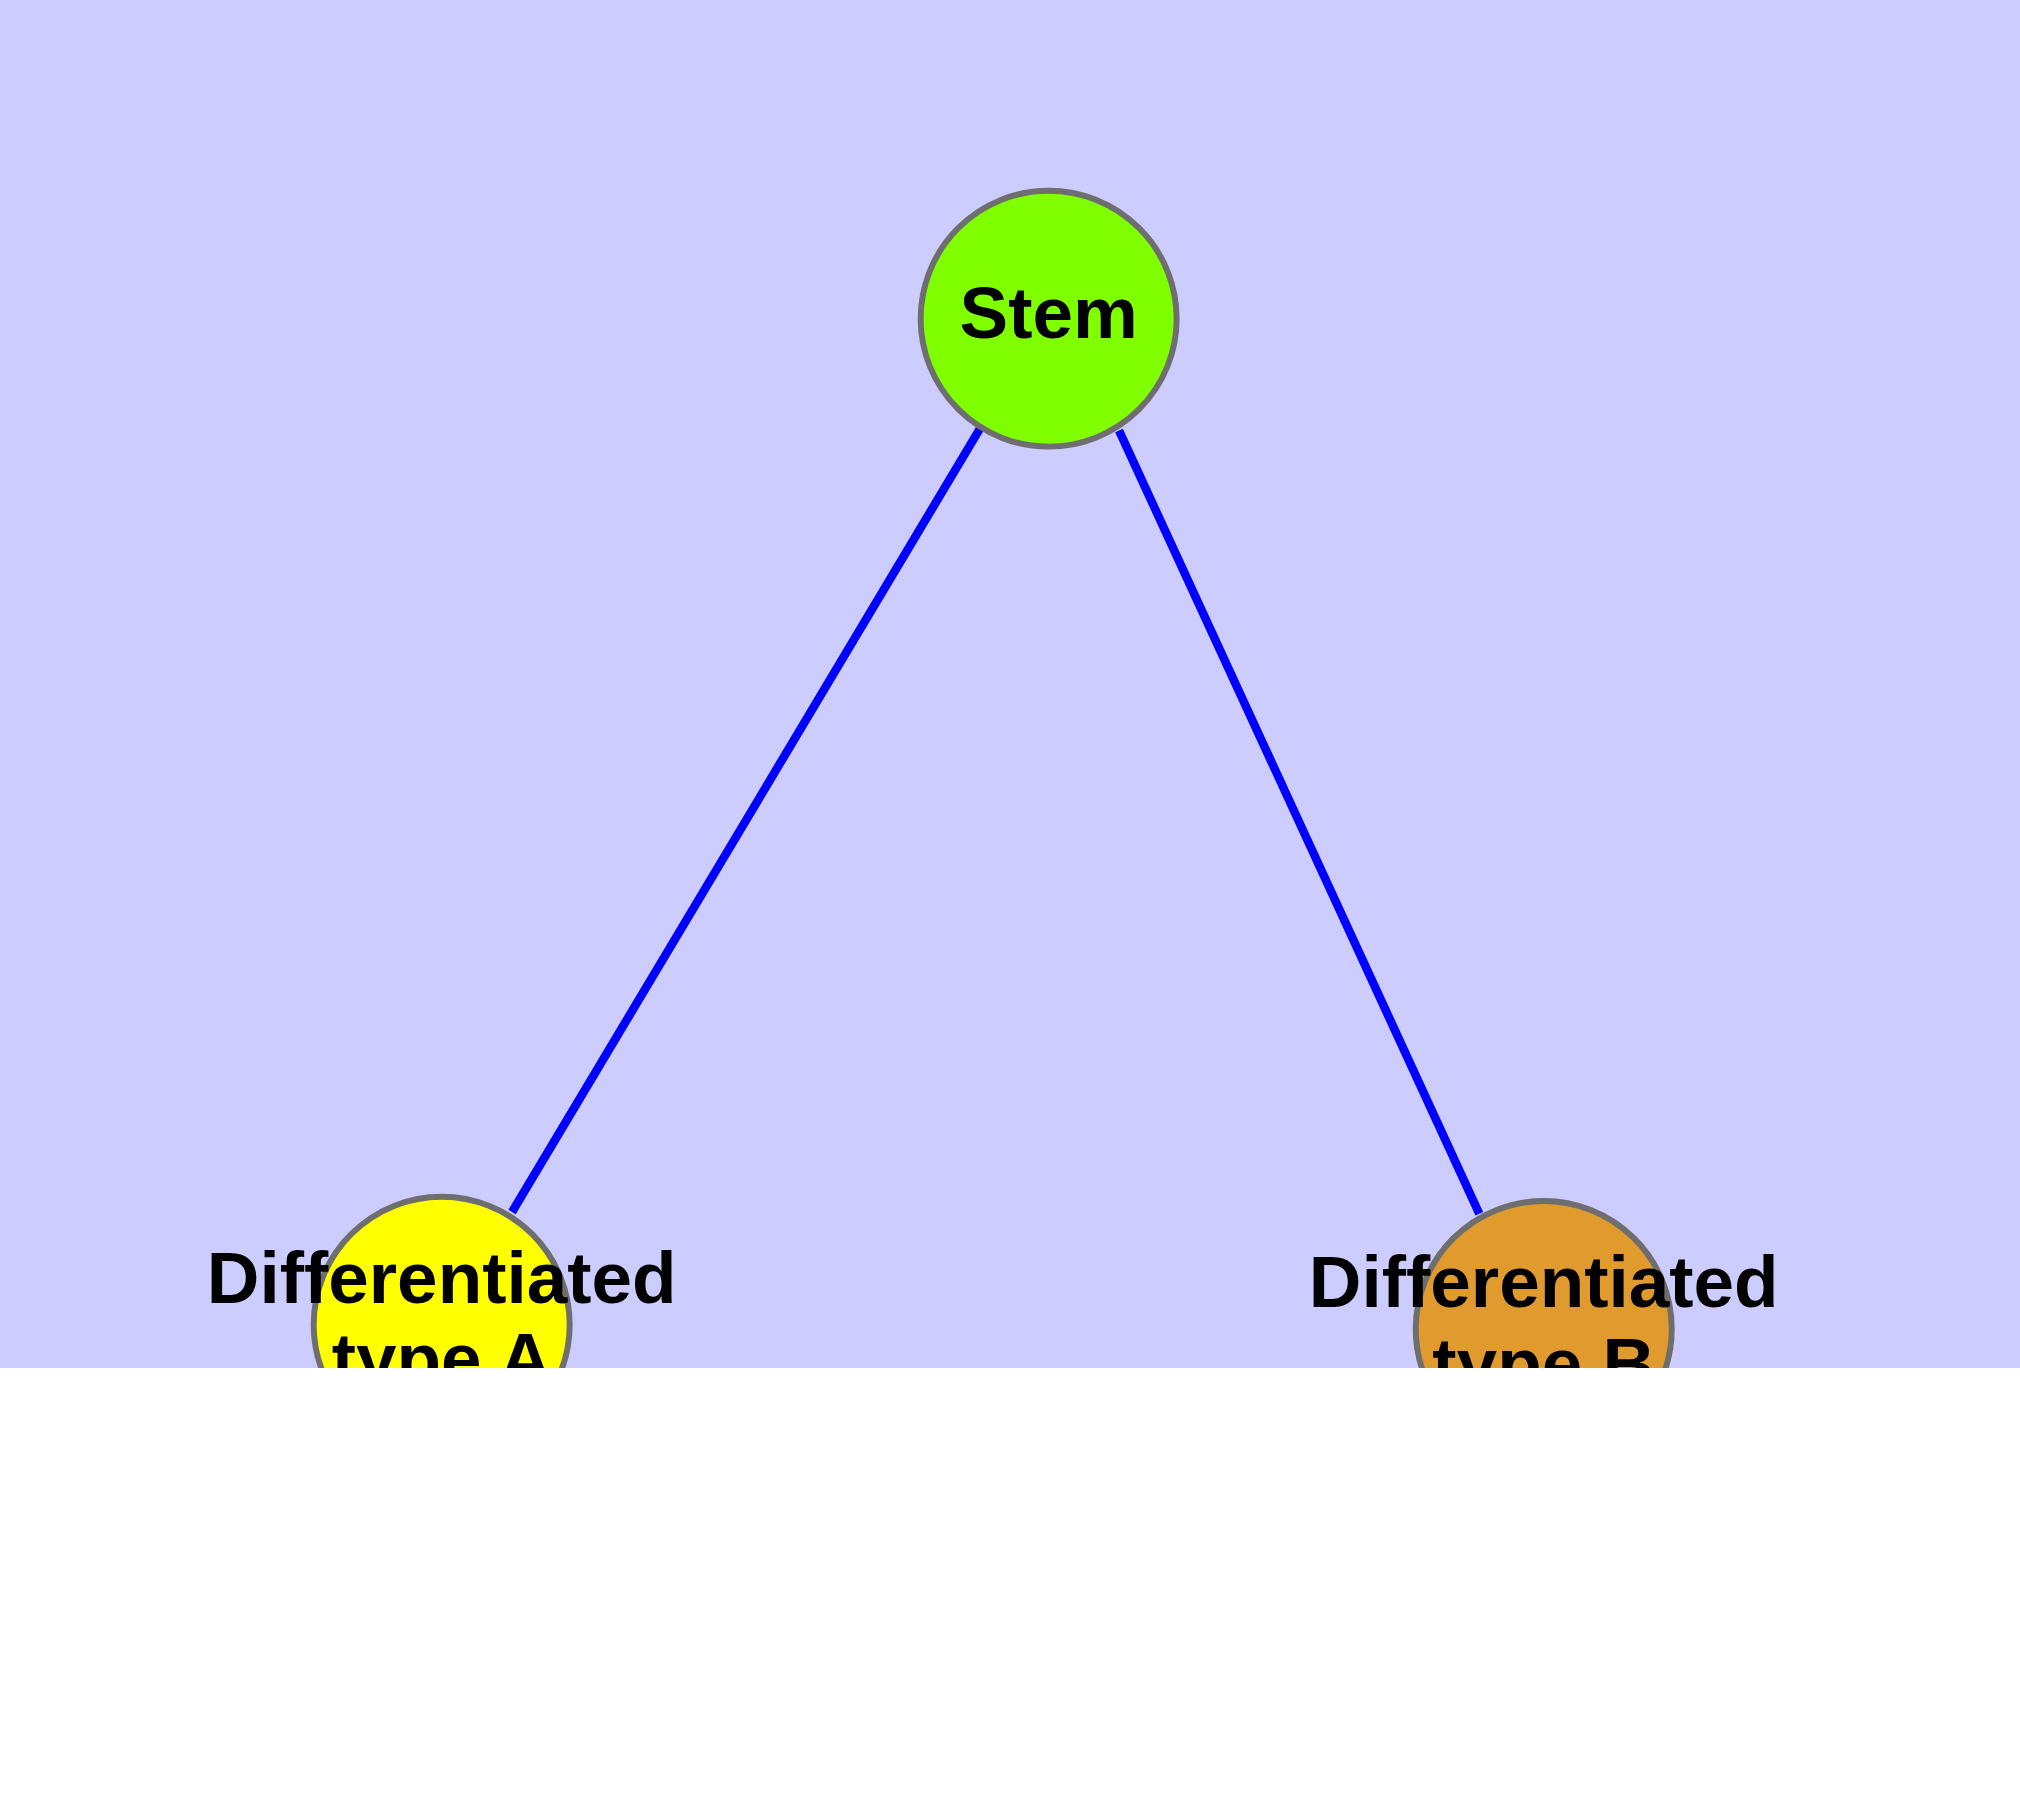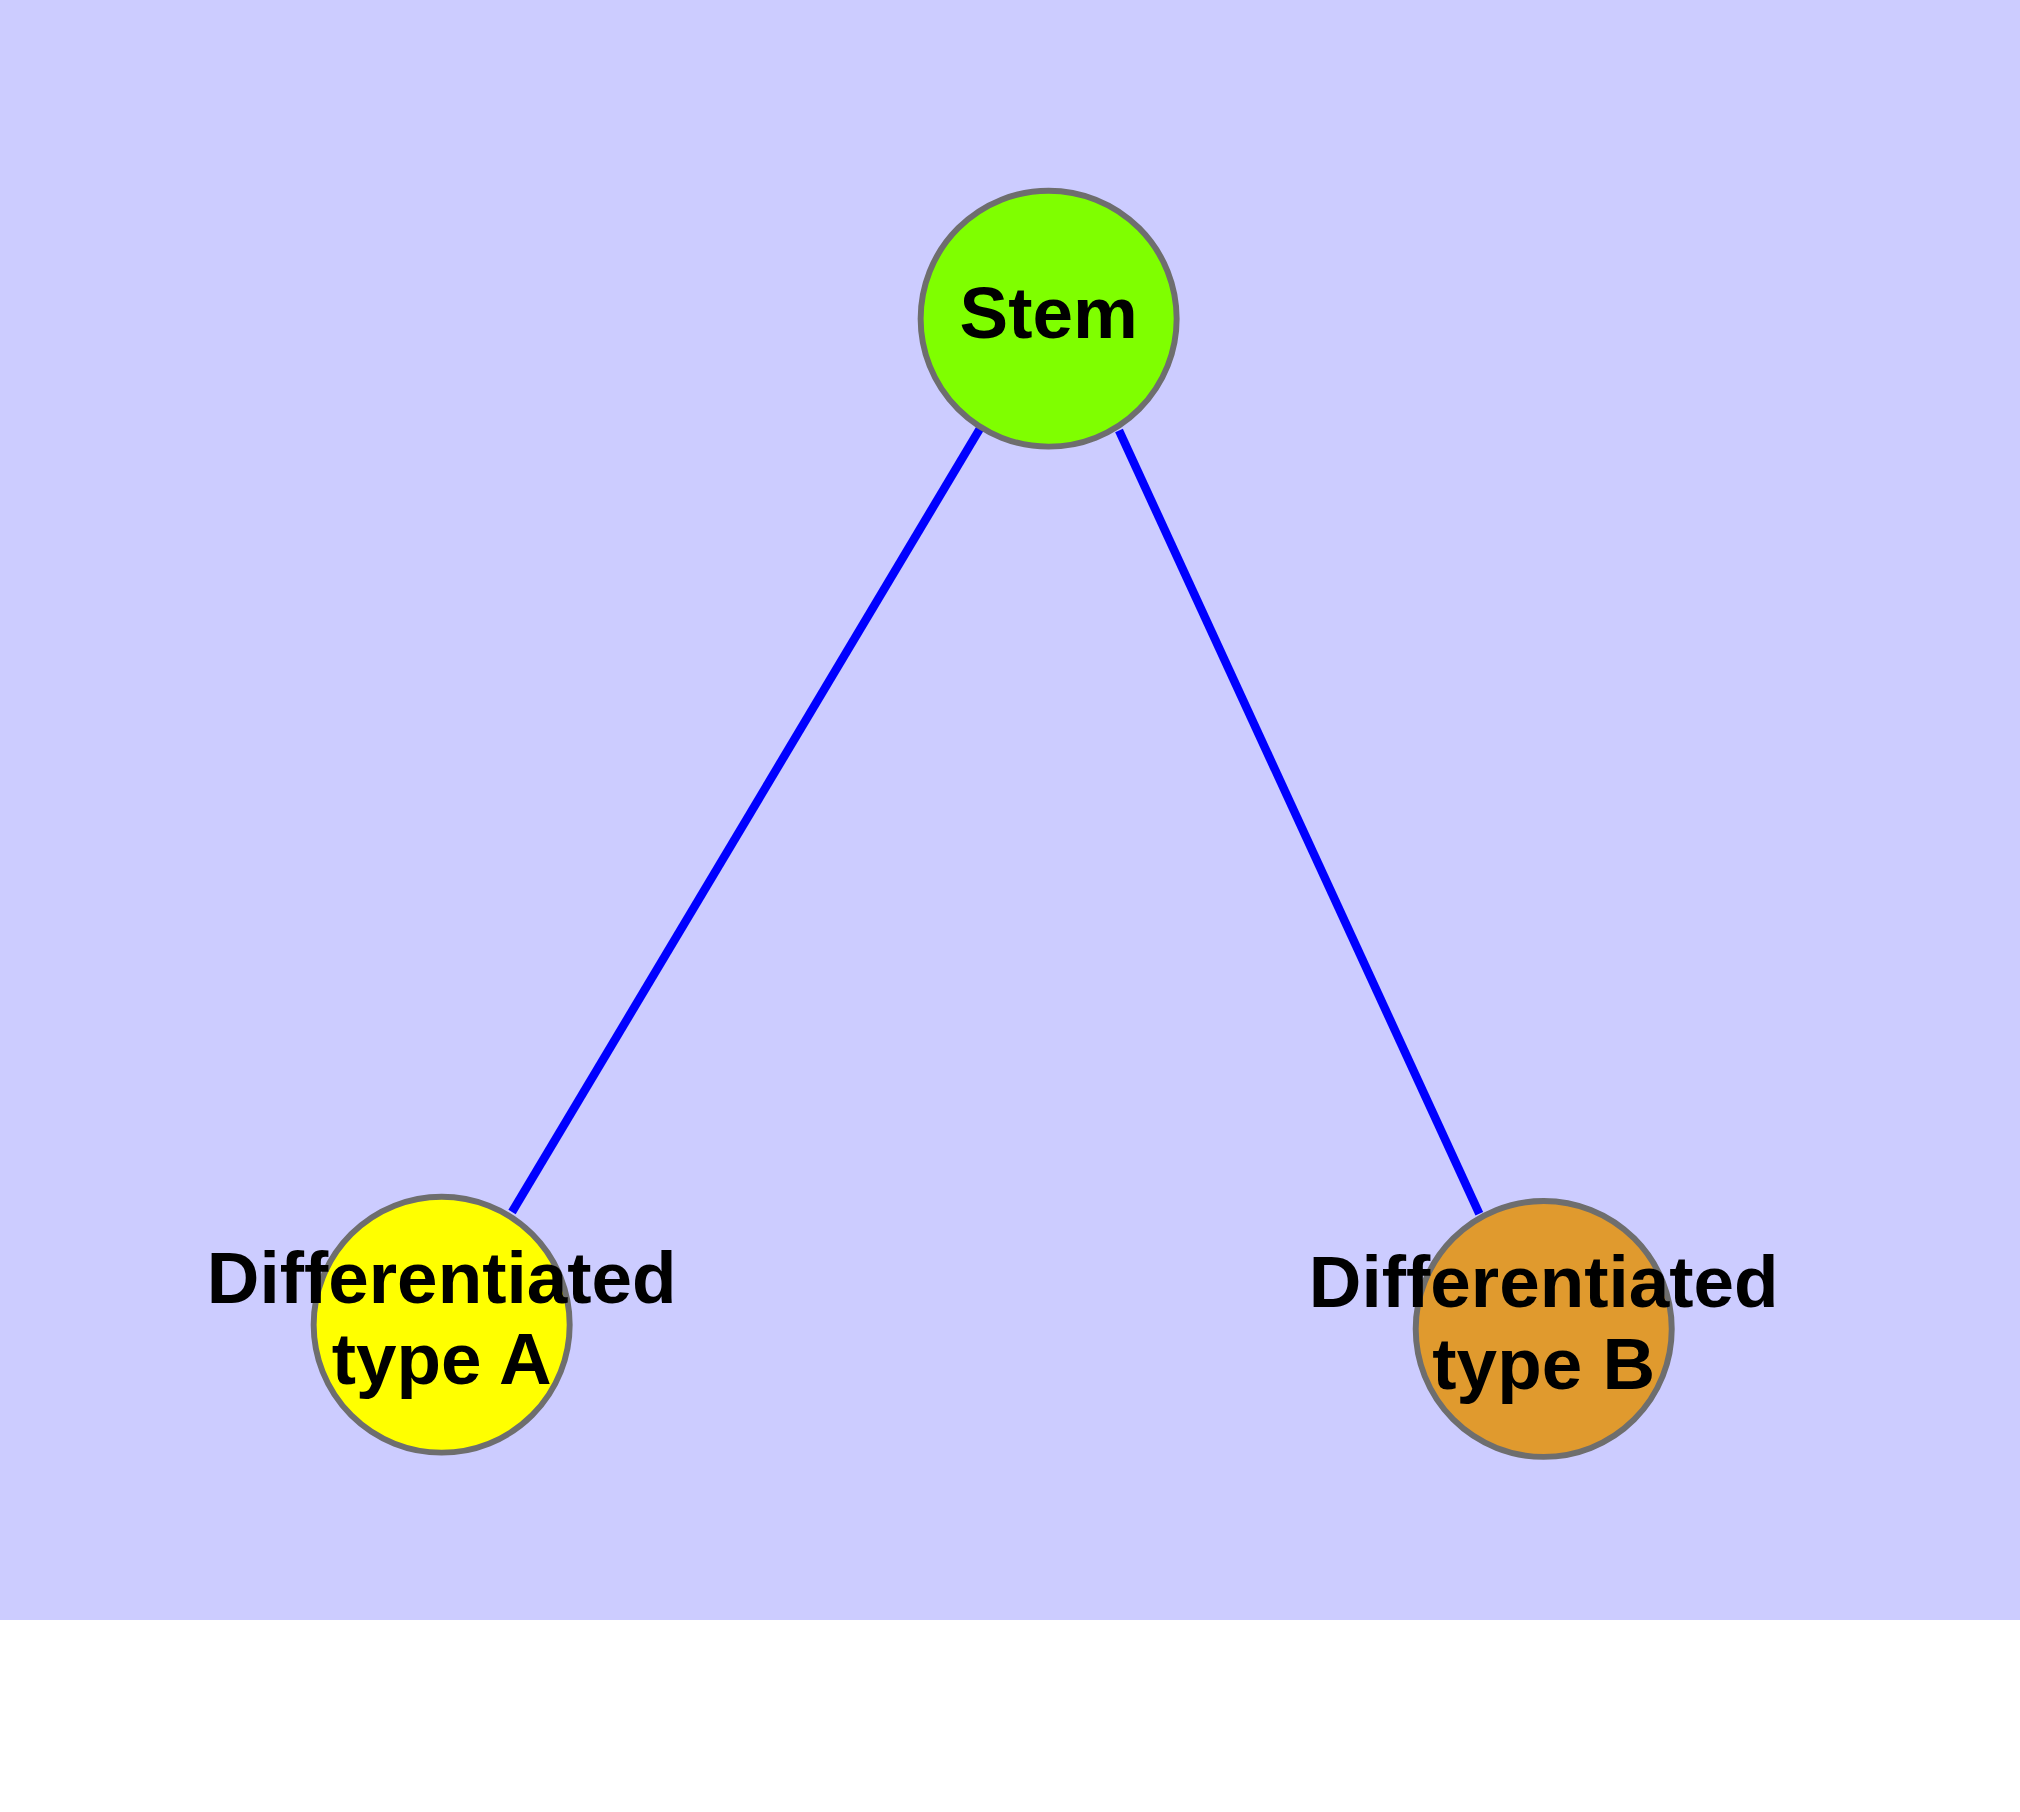--- a/index.html
+++ b/index.html
@@ -27,21 +27,21 @@
     font-weight: bold;
     fill: #000000;
     text-anchor: middle;
     dominant-baseline: middle;
     paint-order: normal;
   }
 </style>
 </head>
 <body>
 
-<div id="canvas" style="width: 2021px; height: 1620px;">
+<div id="canvas" style="width: 2021px; height: 1368px;">
   <svg id="graph-svg" viewBox="0 0 2384 2138" preserveAspectRatio="none" xmlns="http://www.w3.org/2000/svg" style="width: 2021px; height: 1812px;">
 
     <rect id="bg-rect" x="0" y="0" width="2384" height="2138" fill="#CCCCFF"></rect>
 
     <g id="edge-layer">
         <line x1="1157" y1="504" x2="604" y2="1430" stroke="#0000FF" stroke-width="10" stroke-linecap="butt"></line>
         <line x1="1320" y1="508" x2="1745" y2="1432" stroke="#0000FF" stroke-width="10" stroke-linecap="butt"></line>
       </g>
     <g id="node-layer">
         <circle cx="1237" cy="376" r="151" fill="#7FFF00" stroke="#6E6E6E" stroke-width="7"></circle>

